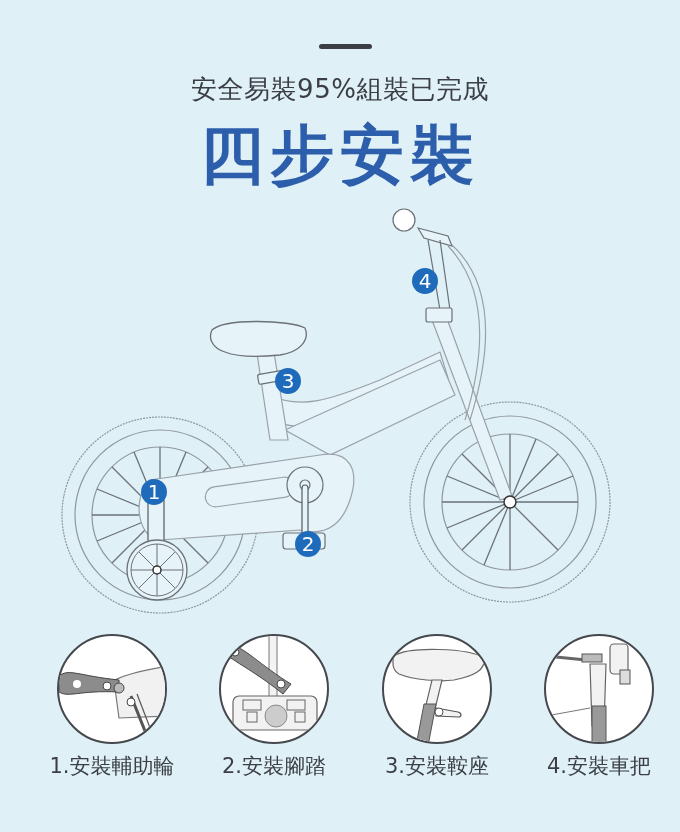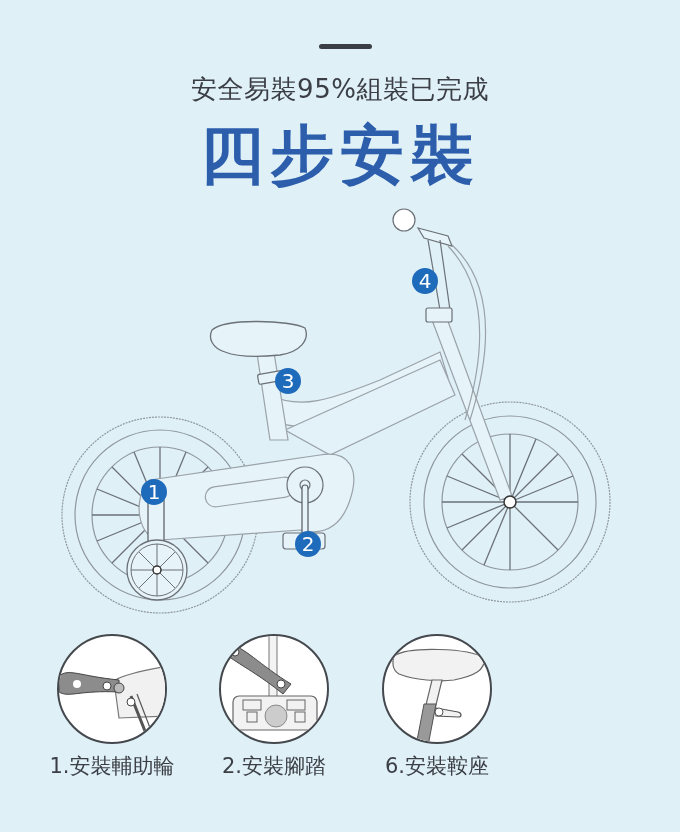--- a/index.html
+++ b/index.html
@@ -156,18 +156,32 @@
     <div class="step" style="left:345px;">
       <div class="circle">
         <svg width="106" height="106" viewBox="0 0 106 106">
           <path d="M10 20 C25 10 85 12 100 22 C102 34 90 40 70 44 C55 46 30 44 15 38 C8 34 8 26 10 20 Z" fill="#f2f2f2" stroke="#666" stroke-width="1.2"></path>
           <path d="M48 44 L58 44 L42 110 L32 110 Z" fill="#f2f2f2" stroke="#666" stroke-width="1.2"></path>
           <path d="M40 68 L52 68 L44 110 L32 110 Z" fill="#999" stroke="#555" stroke-width="1"></path>
           <path d="M52 72 L74 76 C78 77 78 81 74 81 L52 80 Z" fill="#f2f2f2" stroke="#555" stroke-width="1.2"></path>
           <circle cx="55" cy="76" r="4" fill="#fff" stroke="#555"></circle>
         </svg>
       </div>
-      <div class="label">6.安裝鞍座</div>
+      <div class="label">3.安裝鞍座</div>
     </div>
 
+    <div class="step" style="left:507px;">
+      <div class="circle">
+        <svg width="106" height="106" viewBox="0 0 106 106">
+          <path d="M0 20 L40 24" stroke="#666" stroke-width="3"></path>
+          <rect x="36" y="18" width="20" height="8" fill="#bbb" stroke="#555"></rect>
+          <rect x="64" y="8" width="18" height="30" rx="4" fill="#f2f2f2" stroke="#666" stroke-width="1.2"></rect>
+          <path d="M44 28 L60 28 L58 90 L46 90 Z" fill="#f2f2f2" stroke="#666" stroke-width="1.2"></path>
+          <rect x="46" y="70" width="14" height="40" fill="#999" stroke="#555"></rect>
+          <rect x="74" y="34" width="10" height="14" fill="#ddd" stroke="#555"></rect>
+          <path d="M0 80 L44 72" stroke="#777" stroke-width="1"></path>
+        </svg>
+      </div>
+      <div class="label">4.安裝車把</div>
+    </div>
 
   </div>
 </div>
 
 </body></html>

